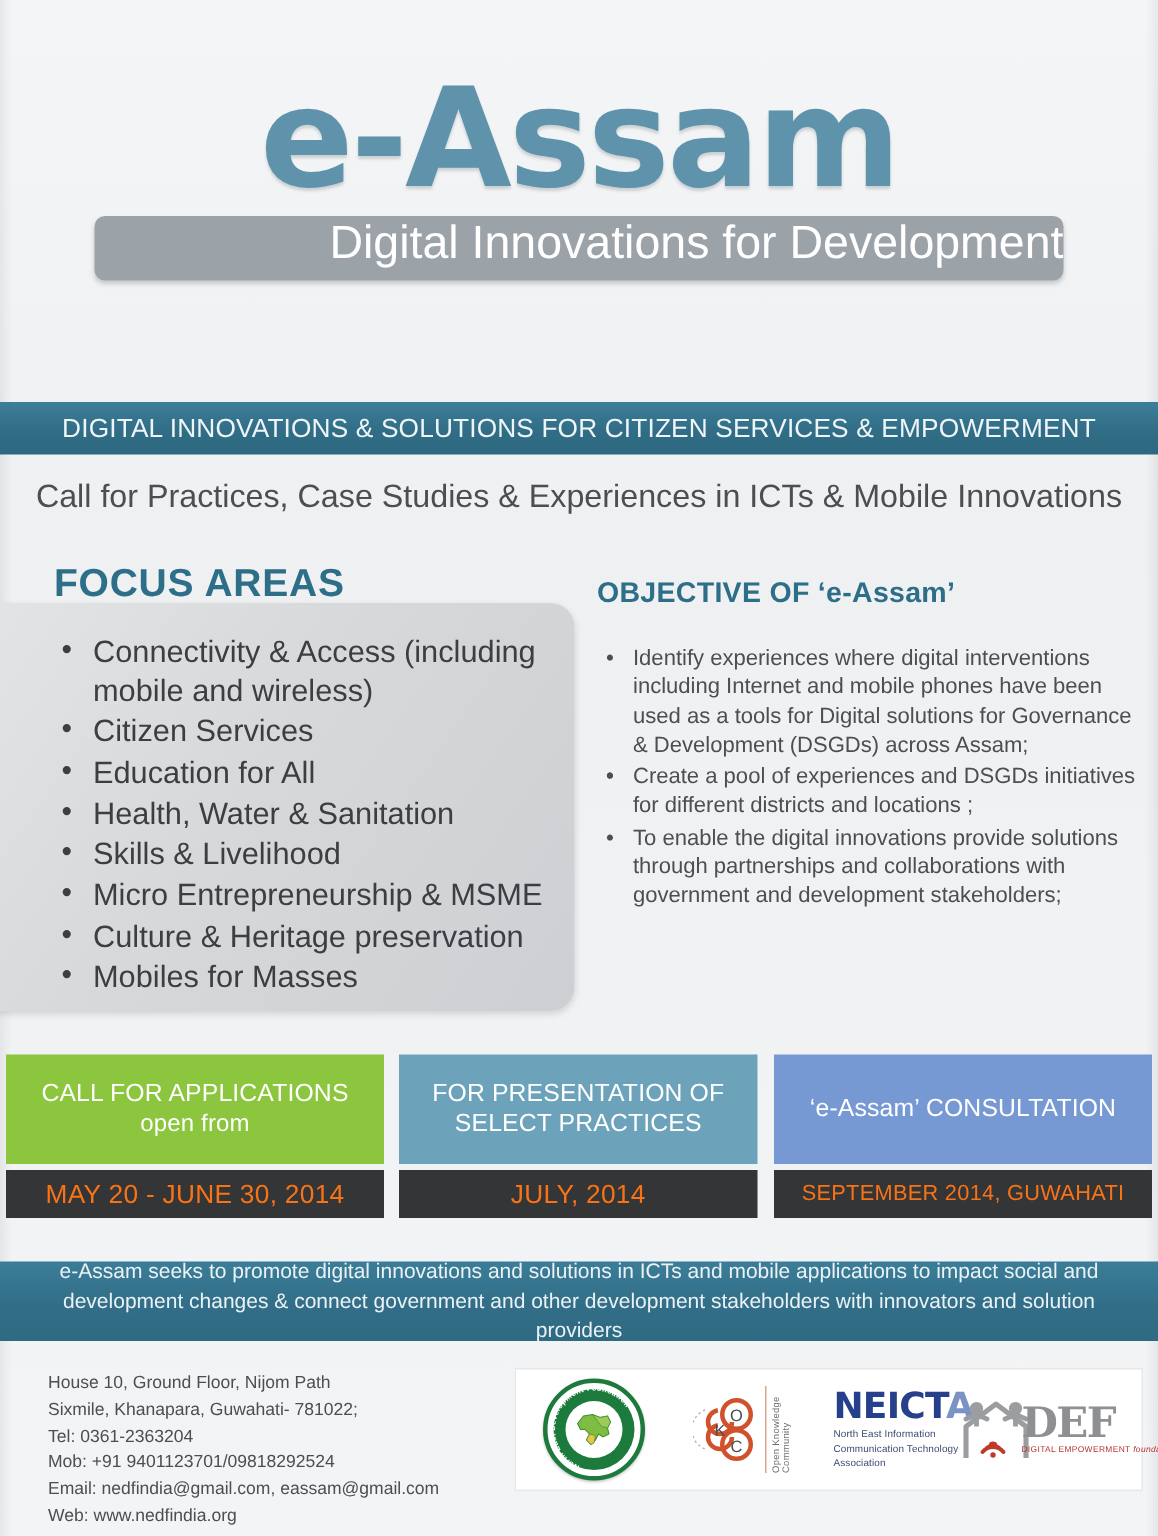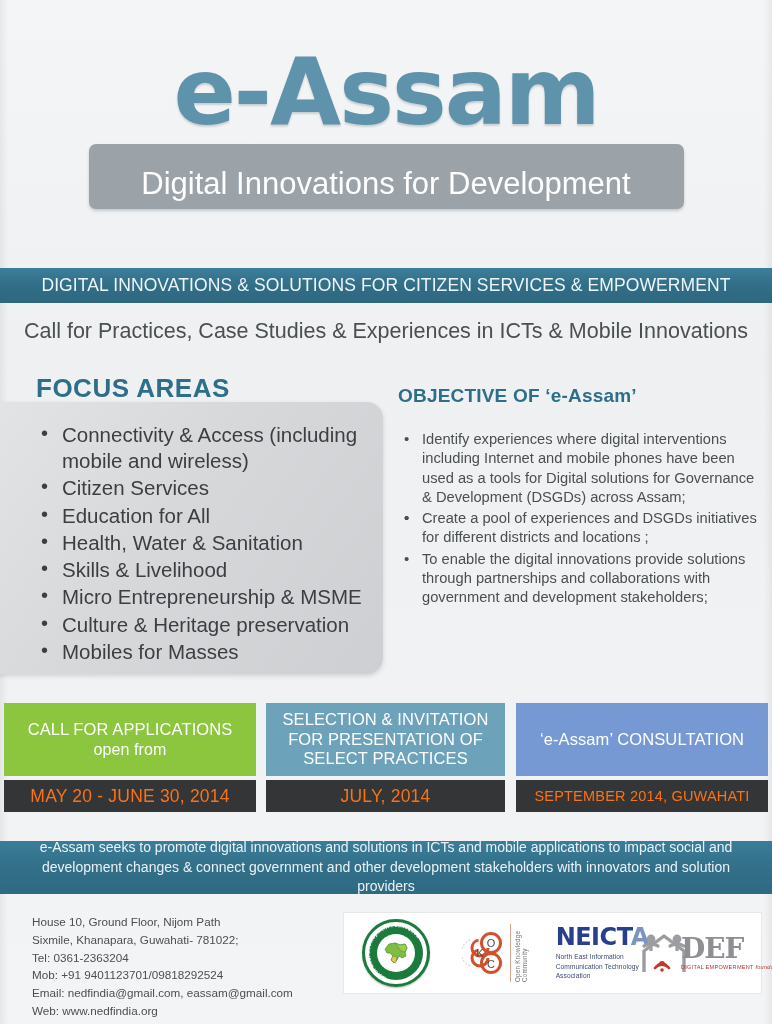--- a/index.html
+++ b/index.html
@@ -36,25 +36,26 @@
     font-size: 92px;
     line-height: 0.98;
     letter-spacing: -2px;
     color: #5f93ab;
     text-shadow: 0 2px 2px rgba(130,140,148,0.35);
     margin: 0;
     padding: 0 20px;
   }
   .logo-tagbar {
     margin: 6px auto 0 auto;
-    width: 595px;
+    width: 646px;
     background: #9ba3a9;
     border-radius: 7px;
-    padding: 24px 0 8px 0;
+    padding: 2px 0 8px 0;
     box-shadow: 0 2px 3px rgba(120,130,138,0.35);
+    text-align: right;
   }
   .logo-tagline {
     font-family: "Liberation Sans", sans-serif;
     font-size: 31px;
     font-weight: normal;
     color: #ffffff;
     letter-spacing: 0px;
     line-height: 1.05;
   }
 
@@ -473,21 +474,20 @@
         </div>
       </div>
       <div class="tl-bot">
         <span>MAY 20 - JUNE 30, 2014</span>
       </div>
     </div>
 
     <div class="tl-col c2">
       <div class="tl-top">
         <div>
-          <div class="t-line">SELECTION &amp; INVITATION</div>
           <div class="t-line">FOR PRESENTATION OF</div>
           <div class="t-line">SELECT PRACTICES</div>
         </div>
       </div>
       <div class="tl-bot">
         <span>JULY, 2014</span>
       </div>
     </div>
 
     <div class="tl-col c3">

